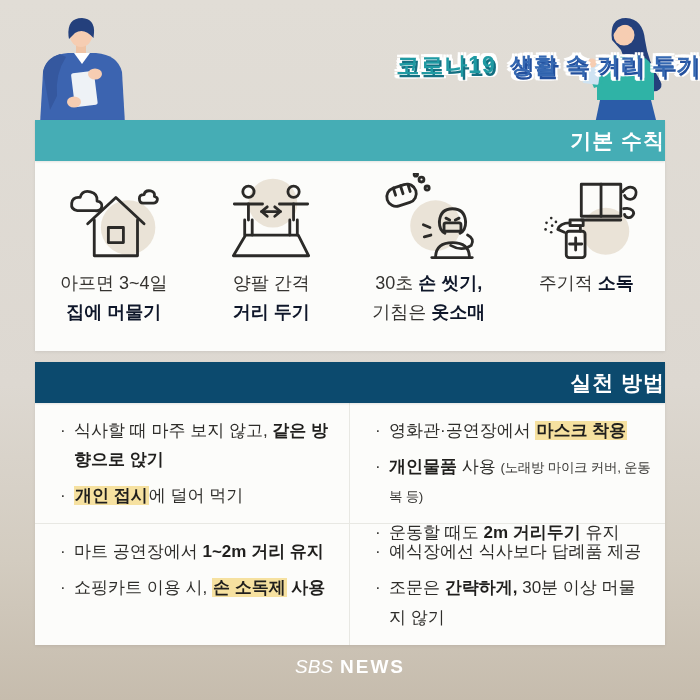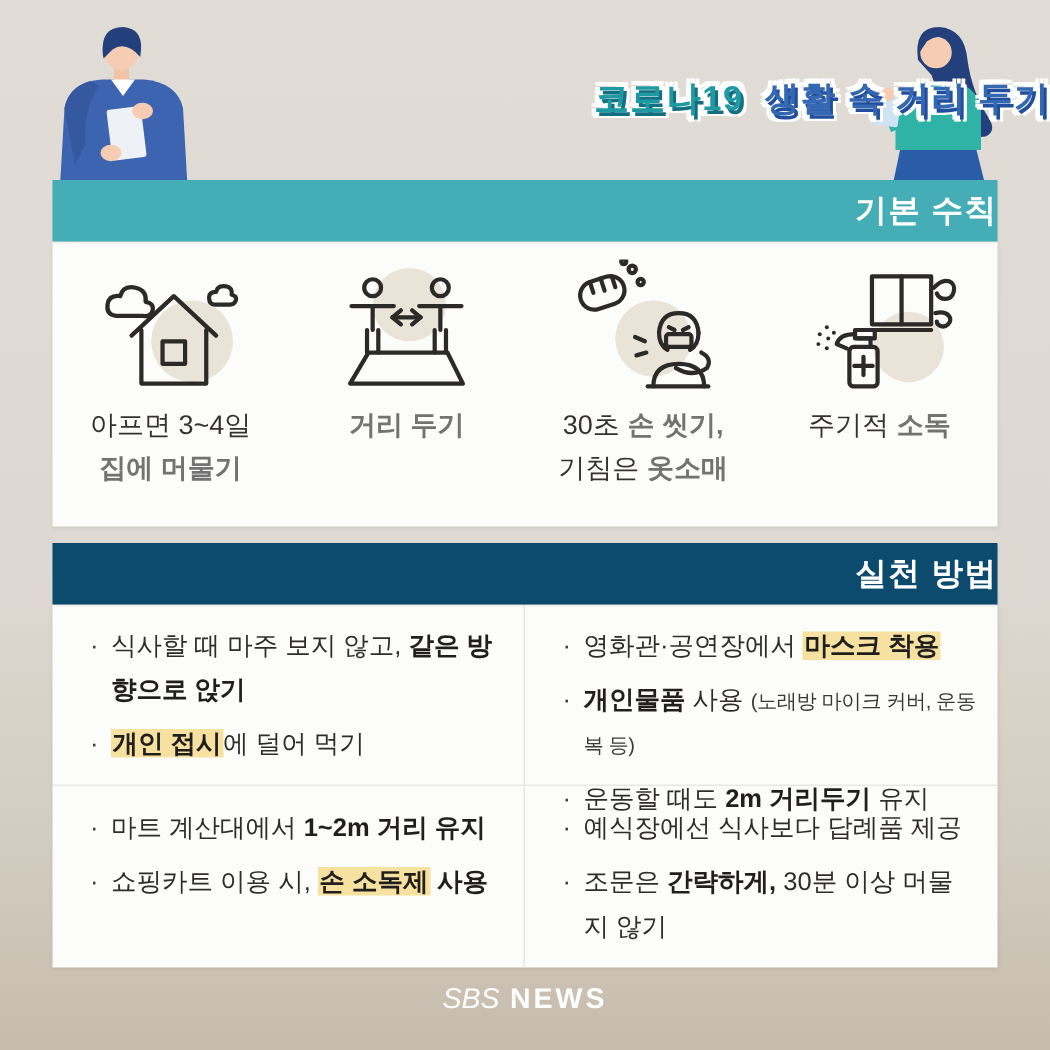--- a/index.html
+++ b/index.html
@@ -44,21 +44,21 @@
     position:absolute;left:35px;right:35px;background:#fcfcfa;z-index:2;
     box-shadow:0 1px 3px rgba(0,0,0,.08);
   }
   .card-basic{top:161px;height:190px;}
   .card-practice{top:403px;height:242px;}
   
   .rules-body{display:flex;height:100%;border-radius:13px;}
   .rule{flex:1;text-align:center;padding-top:12px;}
   .rule svg{width:106px;height:94px;display:block;margin:0 auto;}
   .cap{font-size:18px;line-height:1.6;color:#34322f;margin-top:2px;}
-  .cap b{font-weight:800;color:#737373;}
+  .cap b{font-weight:800;color:#0f172a;}
   .capline{display:block;}
   
   .practice-body{display:grid;grid-template-columns:1fr 1fr;height:100%;box-sizing:border-box;}
   .quad{padding:13px 14px 6px 24px;box-sizing:border-box;}
   .quad.tl,.quad.tr{border-bottom:1.5px solid #e8e8e3;height:121px;}
   .quad.tl,.quad.bl{border-right:1.5px solid #e8e8e3;}
   .pitem{position:relative;padding-left:15px;font-size:17px;line-height:1.72;
          color:#2e2d2a;margin:0 0 7px 0;}
   .pitem .bullet{position:absolute;left:1px;top:0;color:#3c3b38;}
   .pitem b{font-weight:800;color:#201f1d;}
@@ -139,20 +139,21 @@
           <path d="M27,50 V66 M35,50 V66"></path>
           <circle cx="79" cy="20" r="6"></circle>
           <path d="M64,33 H94"></path>
             <path d="M79,33 V50"></path>
           <path d="M75,50 V66 M83,50 V66"></path>
           <path d="M45,41 H65"></path>
           <path d="M45,41 l6,-5 M45,41 l6,5 M65,41 l-6,-5 M65,41 l-6,5"></path>
         </g>
       </svg>
       <div class="cap">
+        <span class="capline"><span>양팔 간격</span><b></b></span>
         <span class="capline"><span></span><b>거리 두기</b></span>
       </div>
     </div>
 
     <div class="rule">
       <svg viewBox="0 0 110 100">
         <circle class="blob" cx="62" cy="56" r="27"></circle>
         <g class="lineicon">
           <g transform="rotate(-18 28 24)">
             <rect x="10" y="13" width="32" height="20" rx="10"></rect>
@@ -235,21 +236,21 @@
       </div>
       <div class="pitem">
         <span class="bullet">·</span>
         <span><span>운동할 때도 </span><b>2m 거리두기</b><span> 유지</span></span>
       </div>
     </div>
 
     <div class="quad bl">
       <div class="pitem">
         <span class="bullet">·</span>
-        <span><span>마트 계산대에서 </span><b>1~2m 거리 유지</b></span>
+        <span><span>마트 공연장에서 </span><b>1~2m 거리 유지</b></span>
       </div>
       <div class="pitem">
         <span class="bullet">·</span>
         <span><span>쇼핑카트 이용 시, </span><b class="hl">손 소독제</b><b> 사용</b></span>
       </div>
     </div>
 
     <div class="quad br">
       <div class="pitem">
         <span class="bullet">·</span>

